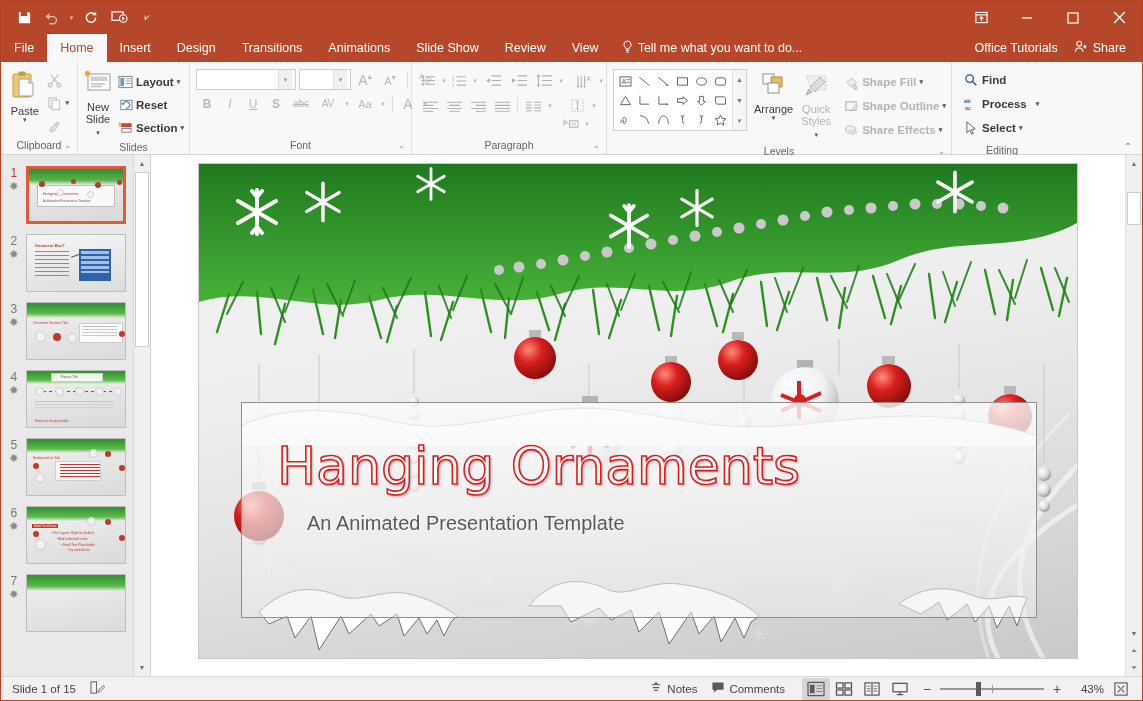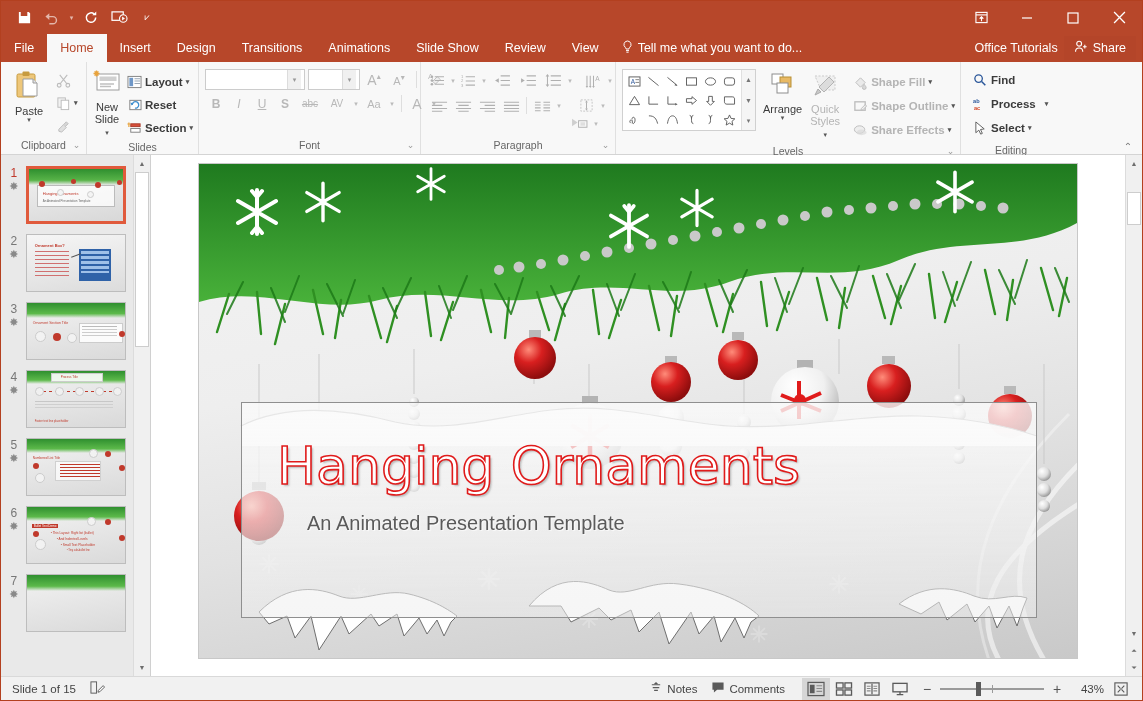--- a/index.html
+++ b/index.html
@@ -326,21 +326,21 @@
             <path d="M11.6 5.2v4M9.6 7.2h4" stroke="#fff" stroke-width="1.2"></path>
           </svg>
       </span>
       <span>Share</span>
     </div>
   </div>
 </div>
 
 <div class="ribbon">
 
-  <div class="rgroup" style="width:86px;justify-content:center;">
+  <div class="rgroup" style="width:77px;justify-content:center;">
     <div class="rgroup-body">
       <div class="bigbtn" style="width:46px;">
         <span>
           <svg width="32" height="32" viewBox="0 0 32 32">
             <rect x="4" y="5" width="18" height="23" rx="1.5" fill="#eec77a" stroke="#c79b3f"></rect>
             <rect x="9.5" y="2.5" width="7" height="4.5" rx="1" fill="#c79b3f"></rect>
             <path d="M10 10h10l4 4v13H10z" fill="#fff" stroke="#9c9c9c"></path>
             <path d="M20 10v4h4" fill="#e4e4e4" stroke="#9c9c9c"></path>
           </svg>
         </span>

